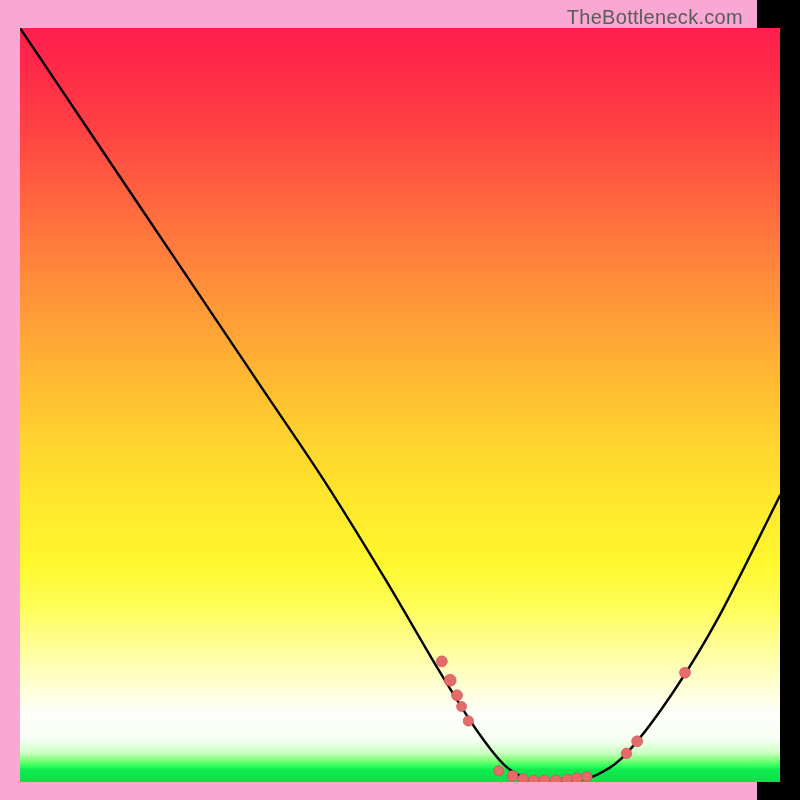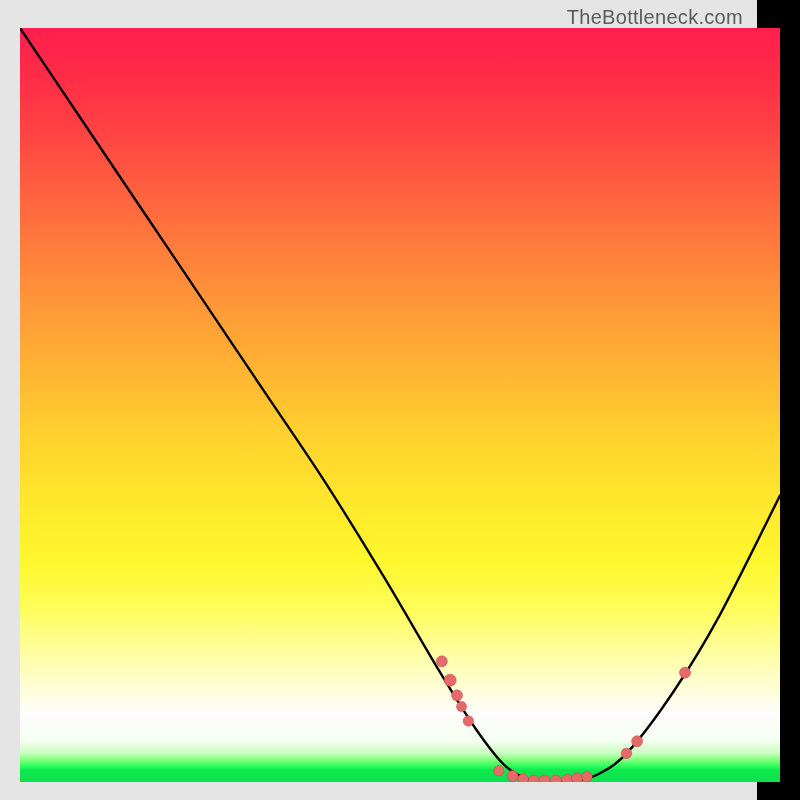--- a/index.html
+++ b/index.html
@@ -8,21 +8,21 @@
     width: 800px;
     height: 800px;
     background: #000;
     overflow: hidden;
     font-family: Arial, Helvetica, sans-serif;
   }
   .stage {
     position: relative;
     width: 757px;
     height: 800px;
-    background: #e5e5e5;
+    background: #f9a8d4;
   }
   .watermark {
     position: absolute;
     top: 6px;
     right: 14px;
     color: #5a5a5a;
     font-size: 20px;
     font-weight: 500;
     letter-spacing: 0.3px;
     z-index: 40;

